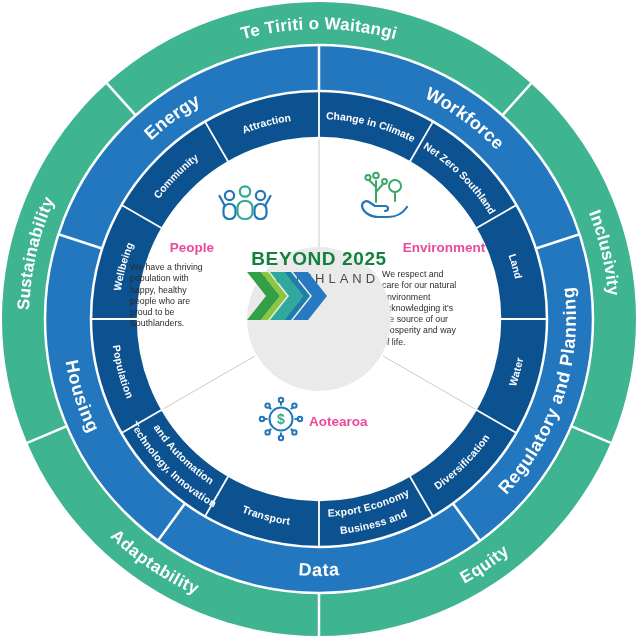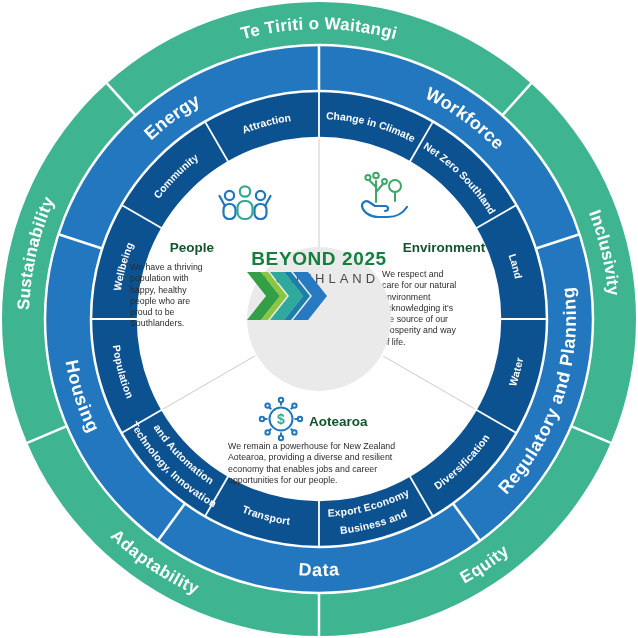--- a/index.html
+++ b/index.html
@@ -4,21 +4,21 @@
 <style>
   html,body{margin:0;padding:0;background:#ffffff;}
   .stage{position:relative;width:638px;height:638px;background:#fff;overflow:hidden;
          font-family:"Liberation Sans", sans-serif;}
   .stage svg{position:absolute;left:0;top:0;}
   .ring-label{fill:#ffffff;font-weight:bold;}
   .ring-label text, text.ring-label{text-anchor:middle;}
   .outer-label{font-size:17px;letter-spacing:0.4px;}
   .middle-label{font-size:18px;letter-spacing:0.4px;}
   .inner-label{font-size:10.4px;letter-spacing:0.1px;font-weight:bold;}
-  .sector-title{position:absolute;font-size:13.5px;font-weight:bold;color:#14532d;
+  .sector-title{position:absolute;font-size:13.5px;font-weight:bold;color:#ec4899;
                 text-align:center;}
   .sector-text{position:absolute;font-size:8.8px;line-height:1.28;color:#2B2B2B;
                text-align:left;white-space:pre-line;font-weight:500;}
   .icon{position:absolute;}
   .center-logo{position:absolute;left:247px;top:247px;width:144px;height:144px;
                border-radius:50%;background:#EAEAEA;text-align:center;}
   .logo-title{margin-top:1px;font-size:19px;font-weight:bold;letter-spacing:0.6px;
               color:#15803d;}
   .logo-subtitle{margin-top:1px;font-size:13px;font-weight:400;letter-spacing:4px;
                  text-indent:4px;color:#4A4A4C;}
@@ -197,24 +197,20 @@
       <circle cx="5" cy="24" r="2.2"></circle>
         <circle cx="43" cy="24" r="2.2"></circle>
       <circle cx="10.6" cy="10.6" r="2.2"></circle>
         <circle cx="37.4" cy="37.4" r="2.2"></circle>
       <circle cx="10.6" cy="37.4" r="2.2"></circle>
         <circle cx="37.4" cy="10.6" r="2.2"></circle>
     </g>
     <text x="24" y="29" text-anchor="middle" font-size="14" font-weight="bold" fill="#35A893" font-family="Liberation Sans, sans-serif">$</text>
   </svg>
   <div class="sector-title" style="left:309px;top:414px;width:70px;text-align:left;">Aotearoa</div>
-  <div class="sector-text" style="left:228px;top:441px;width:182px;">We remain a powerhouse for New Zealand
-Aotearoa, providing a diverse and resilient
-economy that enables jobs and career
-opportunities for our people.</div>
 
   <div class="center-logo">
     <svg class="chevrons" width="80" height="48" viewBox="0 0 80 48">
       <polygon points="0,0 14,0 33,24 14,48 0,48 19,24" fill="#33A048"></polygon>
       <polygon points="14,0 21,0 40,24 21,48 14,48 33,24" fill="#8CC63F"></polygon>
       <polygon points="23,0 37,0 56,24 37,48 23,48 42,24" fill="#2FA99C"></polygon>
       <polygon points="37,0 44,0 63,24 44,48 37,48 56,24" fill="#1C7FA8"></polygon>
       <polygon points="46,0 61,0 80,24 61,48 46,48 65,24" fill="#2779C1"></polygon>
     </svg>
     <div class="logo-title">BEYOND 2025</div>

